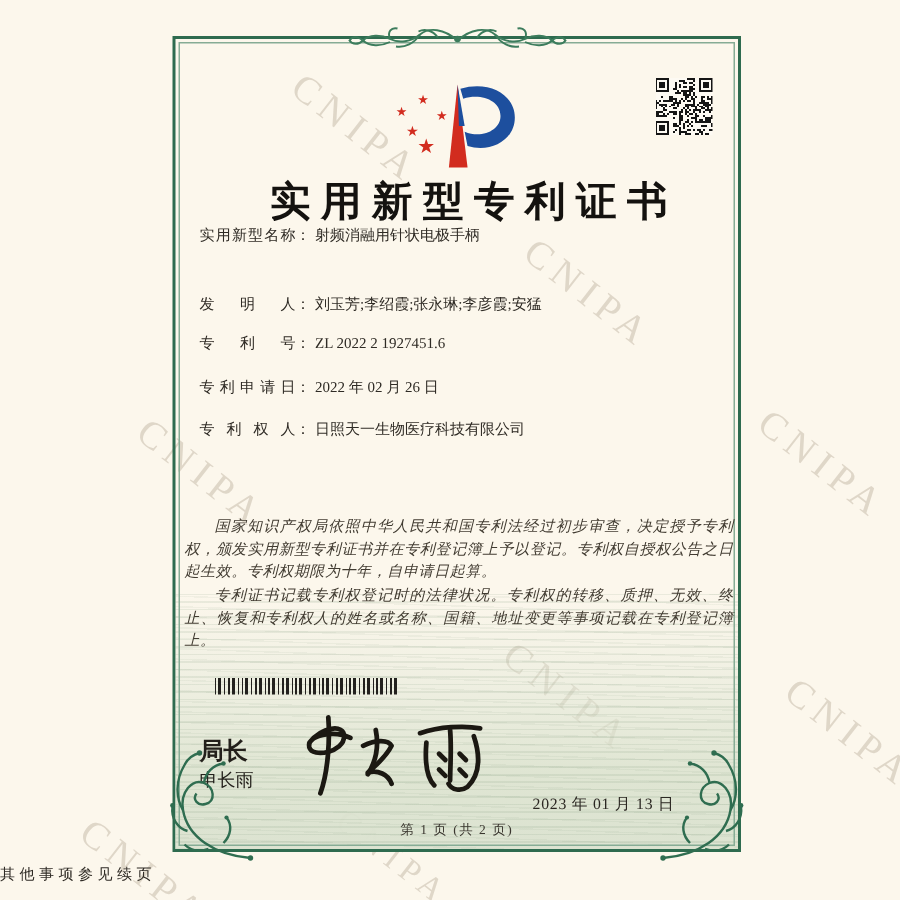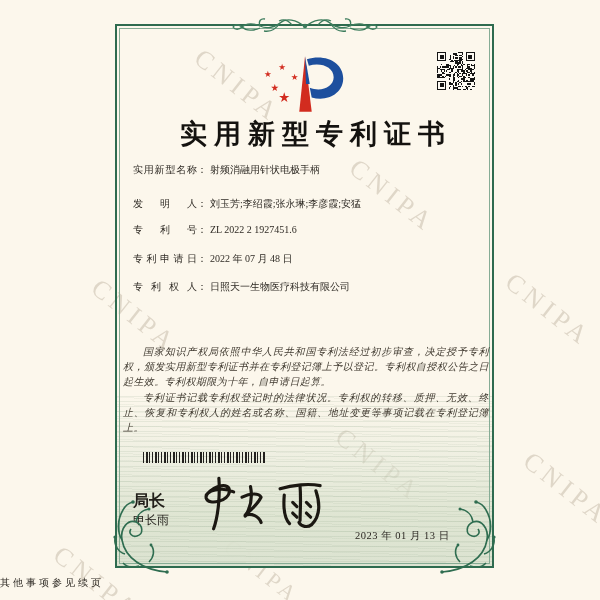--- a/index.html
+++ b/index.html
@@ -418,31 +418,31 @@
         <rect x="20" y="28" width="1" height="1"></rect>
         <rect x="21" y="28" width="1" height="1"></rect>
         <rect x="23" y="28" width="1" height="1"></rect>
         <rect x="25" y="28" width="1" height="1"></rect>
         <rect x="26" y="28" width="1" height="1"></rect>
       </g>
   </svg>
 
   <div class="title">实用新型专利证书</div>
 
-  <div class="row" style="top:137px">
+  <div class="row" style="top:125px">
     <span class="lab">实用新型名称</span><span class="colon">：</span><span class="val">射频消融用针状电极手柄</span>
   </div>
   <div class="row" style="top:171px">
     <span class="lab">发明人</span><span class="colon">：</span><span class="val">刘玉芳;李绍霞;张永琳;李彦霞;安猛</span>
   </div>
   <div class="row" style="top:197px">
     <span class="lab">专利号</span><span class="colon">：</span><span class="val">ZL 2022 2 1927451.6</span>
   </div>
   <div class="row" style="top:226px">
-    <span class="lab">专利申请日</span><span class="colon">：</span><span class="val">2022 年 07 月 48 日</span>
+    <span class="lab">专利申请日</span><span class="colon">：</span><span class="val">2022 年 02 月 26 日</span>
   </div>
   <div class="row" style="top:254px">
     <span class="lab">专利权人</span><span class="colon">：</span><span class="val">日照天一生物医疗科技有限公司</span>
   </div>
 
   <div class="paras">
     <p>国家知识产权局依照中华人民共和国专利法经过初步审查，决定授予专利权，颁发实用新型专利证书并在专利登记簿上予以登记。专利权自授权公告之日起生效。专利权期限为十年，自申请日起算。</p>
     <p>专利证书记载专利权登记时的法律状况。专利权的转移、质押、无效、终止、恢复和专利权人的姓名或名称、国籍、地址变更等事项记载在专利登记簿上。</p>
   </div>
 
@@ -461,15 +461,16 @@
       <path d="M118,16 C122,28 122,40 114,48 C110,51 104,50 102,46"></path>
       <path d="M103,12 C104,24 103,36 103,44"></path>
       <path d="M96,27 L100,31"></path>
       <path d="M96,37 L100,41"></path>
       <path d="M109,27 L113,31"></path>
       <path d="M109,37 L113,41"></path>
     </g>
   </svg>
 
   <div class="sign-date">2023 年 01 月 13 日</div>
+  <div class="page-ind">第 1 页 (共 2 页)</div>
 </div>
 
 <div class="footer-note">其他事项参见续页</div>
 
 </body></html>

